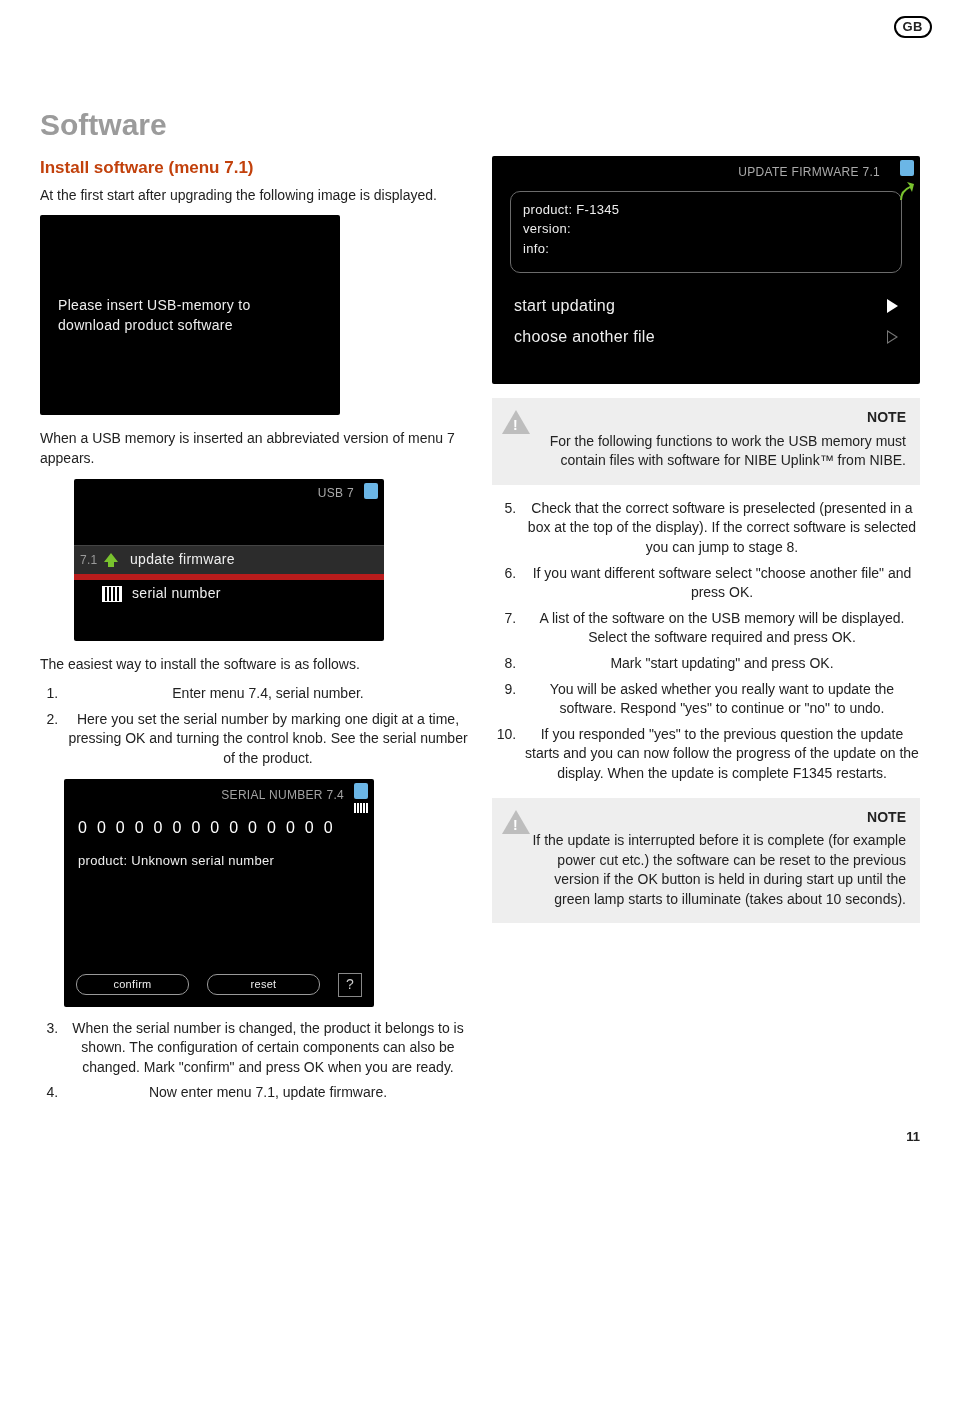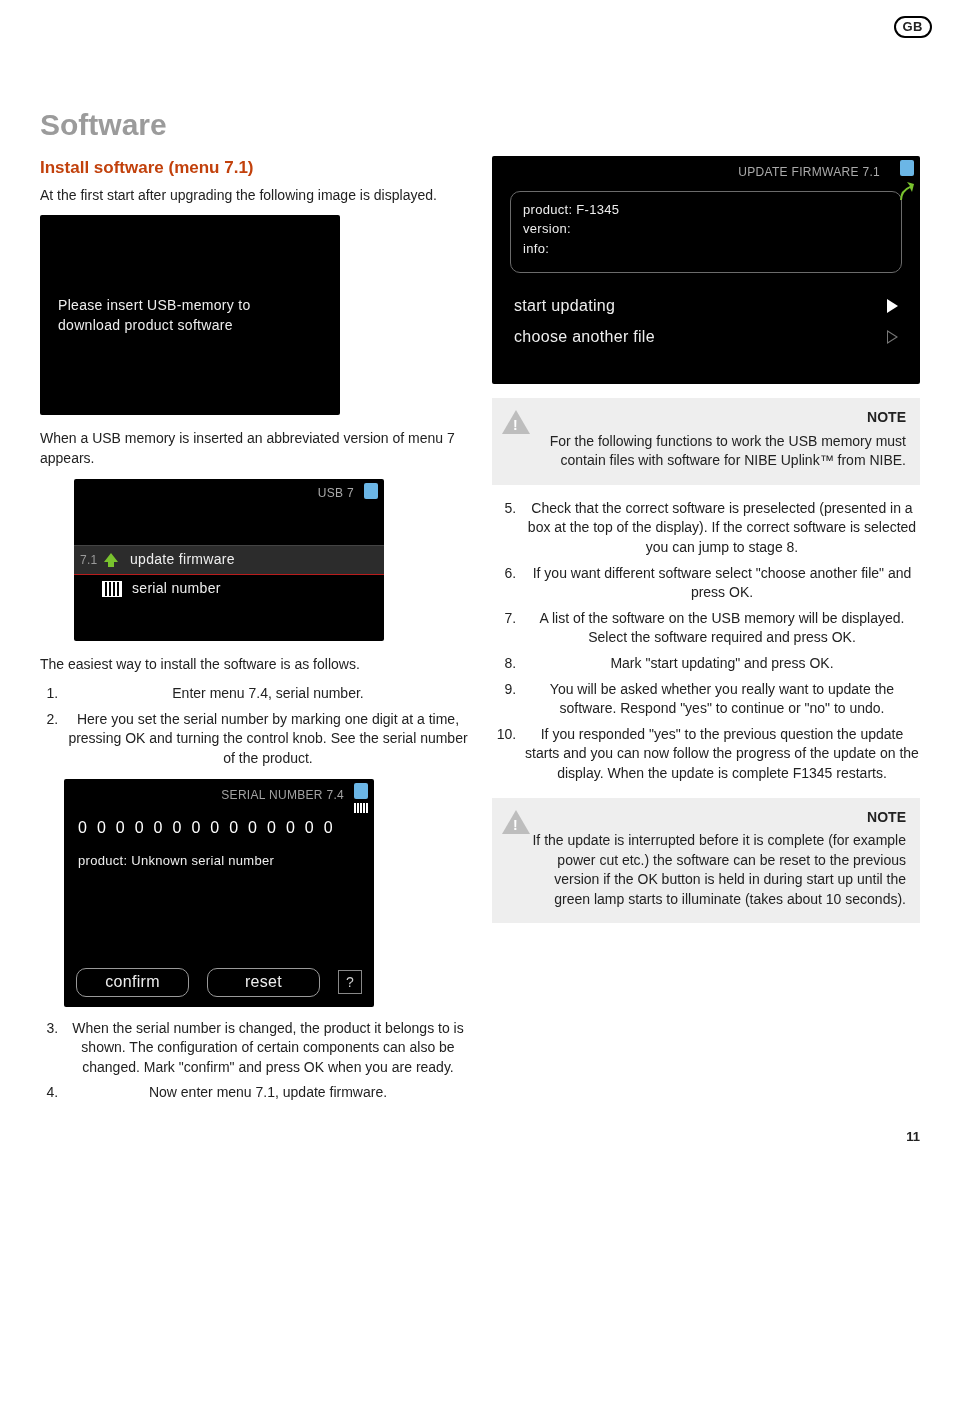--- a/index.html
+++ b/index.html
@@ -85,21 +85,21 @@
     width: 14px; height: 16px;
     background: #6bb6e6;
     border-radius: 2px;
   }
   .usb7-row {
     display: flex;
     align-items: center;
     padding: 4px 0 4px 6px;
     font-size: 14px;
   }
-  .usb7-row.sel { background: #2c2c2c; border-top: 1px solid #444; border-bottom: 1px solid #b91c1c; }
+  .usb7-row.sel { background: #2c2c2c; border-top: 1px solid #444; border-bottom: 6px solid #b91c1c; }
   .usb7-row .num { width: 22px; color: #9a9a9a; font-size: 12px; }
   .arrow-up {
     width: 18px; height: 16px; margin-right: 10px;
   }
   .barcode-icon {
     width: 18px; height: 14px; margin-right: 10px;
     background: repeating-linear-gradient(90deg,#fff 0 2px,#000 2px 4px);
     border: 1px solid #fff;
   }
 
@@ -132,21 +132,21 @@
     display: flex;
     gap: 18px;
     align-items: center;
   }
   .pill-btn {
     flex: 1;
     border: 1px solid #999;
     border-radius: 10px;
     text-align: center;
     padding: 2px 0;
-    font-size: 16px;
+    font-size: 11px;
     color: #eee;
   }
   .help-box {
     width: 22px; height: 22px;
     border: 1px solid #888;
     display: flex; align-items: center; justify-content: center;
     color: #ccc; font-size: 14px;
   }
 
   .screen-update {

